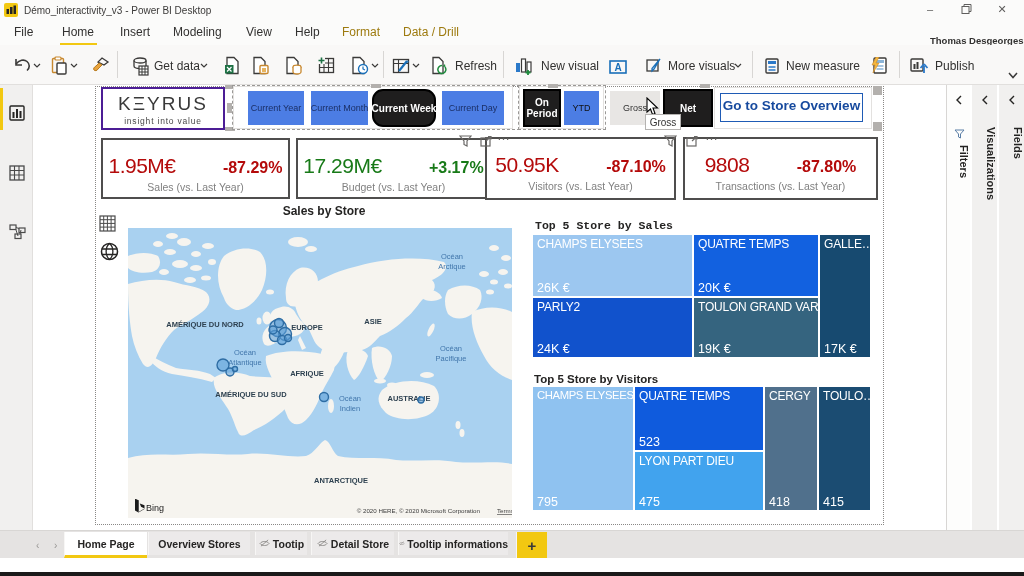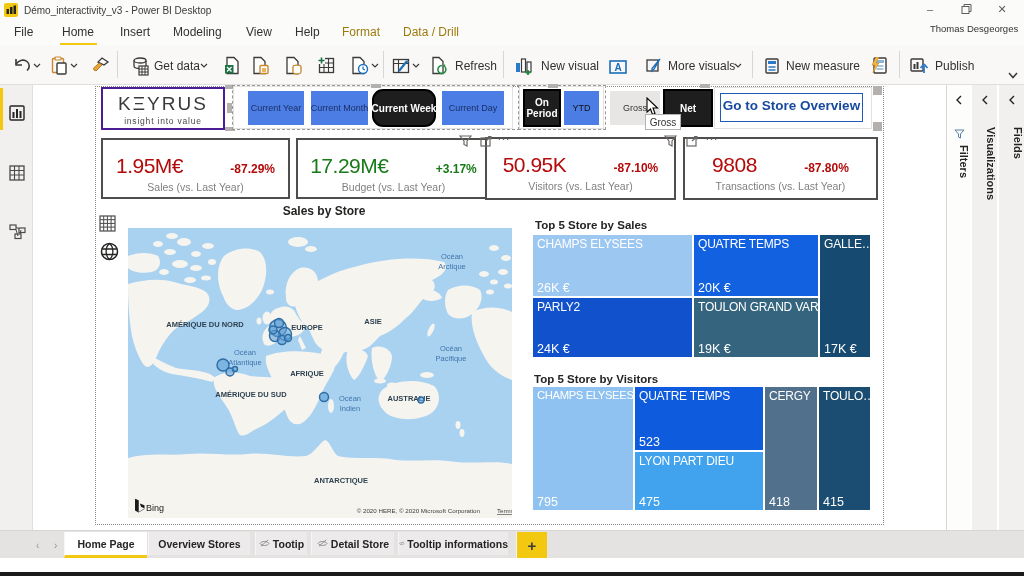--- a/index.html
+++ b/index.html
@@ -9,42 +9,42 @@
   
   #titlebar { position:absolute; left:0; top:0; width:1024px; height:20px; background:#fbfbfa; }
   #pbilogo { position:absolute; left:4px; top:3px; width:14px; height:14px; background:#F2C811; border-radius:2px; }
   #titletext { position:absolute; left:24px; top:5px; font-size:10px; color:#3b3a39; }
   .winbtn { position:absolute; top:1px; width:16px; height:16px; color:#5f5e5d; font-size:11px; text-align:center; line-height:16px; }
   
   #menubar { position:absolute; left:0; top:20px; width:1024px; height:25px; background:#fbfbfa; }
   .menuitem { position:absolute; top:5px; font-size:12px; color:#323130; }
   .menugold { color:#9d7a0e; }
   #homeunderline { position:absolute; left:60px; top:23px; width:37px; height:3px; background:#F2C811; }
-  #username { position:absolute; left:930px; top:3px; font-size:9.5px; color:#323130; white-space:nowrap; }
+  #username { position:absolute; left:930px; top:15px; font-size:9.5px; color:#323130; white-space:nowrap;font-weight:bold; }
   
   #ribbon { position:absolute; left:0; top:45px; width:1024px; height:40px; background:#f9f8f7; border-bottom:1px solid #e1dfdd; }
   .rsep { position:absolute; top:6px; width:1px; height:27px; background:#d8d6d4; }
   .rtext { position:absolute; font-size:12px; color:#323130; }
   
   #sidebar { position:absolute; left:0; top:85px; width:33px; height:448px; background:#f1f0ef; border-right:1px solid #e1dfdd; }
   #sidesel { position:absolute; left:0; top:3px; width:3px; height:42px; background:#F2C811; }
   
   #canvas { position:absolute; left:34px; top:85px; width:912px; height:448px; background:#ffffff; }
   #pageborder { position:absolute; left:95px; top:86px; width:789px; height:439px; border:1px dotted #8a8886; }
   
   .vis-dash { position:absolute; border:1px dashed #9a9896; }
   .handle { position:absolute; background:#b3b0ad; }
   .btn { position:absolute; font-size:9px; white-space:nowrap; display:flex; align-items:center; justify-content:center; text-align:center; }
   .btn-blue { background:#4c7de4; color:#1a2f66; }
   .btn-black { background:#1f1e1e; color:#fff; font-weight:bold; border:2px solid #000; font-size:10px; }
   .slicerbox { position:absolute; background:#fff; border:1px solid #e3e1df; }
   
   .card { position:absolute; background:#fff; border:2px solid #4f4e4d; }
   .cardval { text-align:center; margin-top:14px; font-size:21px; letter-spacing:-0.5px; }
-  .cardval .pct { font-size:12px; font-weight:bold; letter-spacing:0;margin-left:42px; }
+  .cardval .pct { font-size:16px; font-weight:bold; letter-spacing:0;margin-left:42px; }
   .cardlbl { text-align:center; margin-top:3px; font-size:10.5px; color:#808080; }
   .red { color:#b40a0a; }
   .green { color:#187a18; }
   
   .tmtitle { position:absolute; font-size:11.5px; font-weight:bold; color:#252423; }
   .tmcell { position:absolute; overflow:hidden;text-decoration:underline; }
   .tmname { position:absolute; left:4px; top:2px; color:#fff; font-size:12px; white-space:nowrap; letter-spacing:-0.2px; }
   .tmval { position:absolute; left:4px; bottom:1px; color:#fff; font-size:12.5px; }
   
   .rpanel { position:absolute; top:85px; height:448px; background:#f1f0ef; }
@@ -445,21 +445,21 @@
 
         <path d="M7,271 L10.5,272.2 L10.5,284 L16.5,280.5 L13,278.8 L11.8,275.6 L16.5,277.2 L16.5,281 L10.5,284.5 Z" fill="#1a1a1a"></path>
         <path d="M7,271 L10.5,272.2 L10.5,284.5 L7,282.5 Z" fill="#1a1a1a"></path>
         <text x="18" y="283" font-family="Liberation Sans" font-size="9" fill="#1a1a1a">Bing</text>
 
         <text x="352" y="285" font-family="Liberation Sans" font-size="6.2" fill="#3c3c3c" text-anchor="end">© 2020 HERE, © 2020 Microsoft Corporation</text>
         <text x="369" y="285" font-family="Liberation Sans" font-size="6.2" fill="#3c3c3c" text-decoration="underline">Terms</text>
       </svg>
     </div>
 
-    <div class="tmtitle" style="left:535px;top:219px;">Top 5 Store by Sales</div>
+    <div class="tmtitle" style="left:535px;top:219px;font-family:Liberation Mono, monospace;">Top 5 Store by Sales</div>
     <div id="tm1">
       <div class="tmcell" style="left:533px;top:235px;width:159px;height:61px;background:#9cc7f0;">
           <div class="tmname">CHAMPS ELYSEES</div>
           <div class="tmval">26K €</div>
         </div>
       <div class="tmcell" style="left:694px;top:235px;width:124px;height:61px;background:#1261e0;">
           <div class="tmname">QUATRE TEMPS</div>
           <div class="tmval">20K €</div>
         </div>
       <div class="tmcell" style="left:820px;top:235px;width:50px;height:122px;background:#174a70;">

